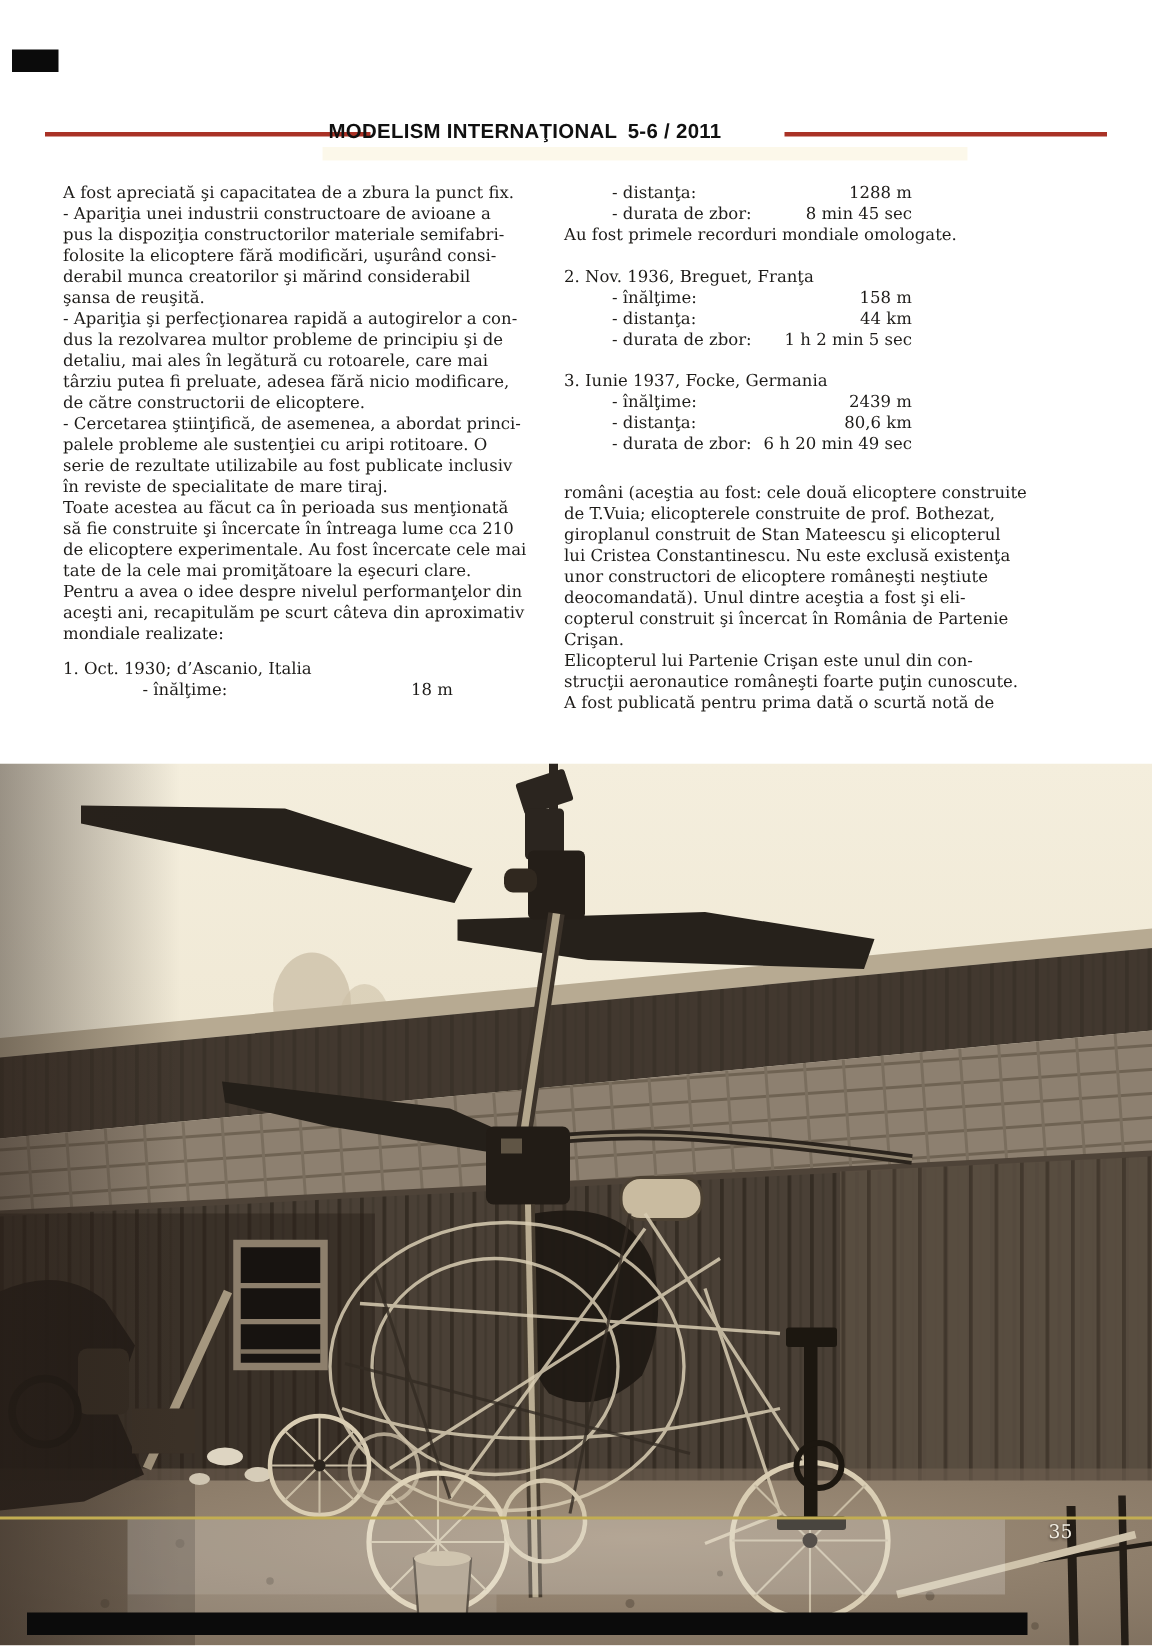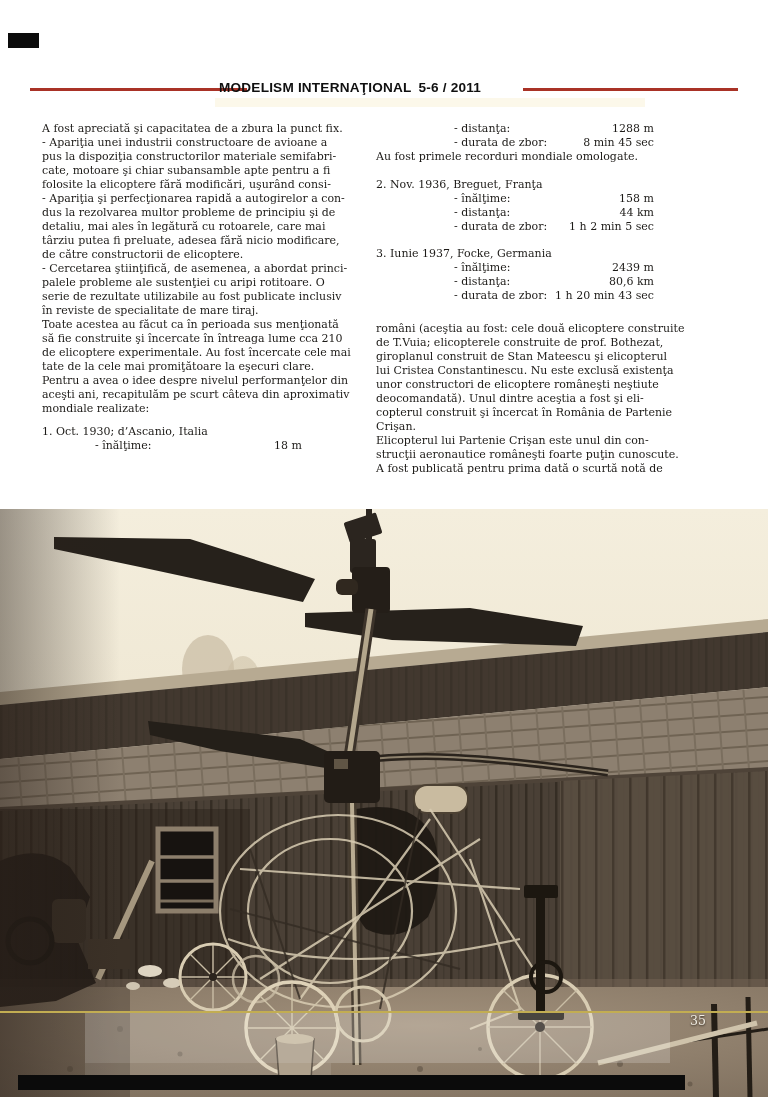--- a/index.html
+++ b/index.html
@@ -15,51 +15,52 @@
   .rule-right{left:523px;width:215px}
   .cream-band{position:absolute;left:215px;top:98px;width:430px;height:9px;background:#fbf6e5;opacity:.8}
   
   .col{position:absolute;top:122px;font-size:11px;line-height:14px}
   .col-left{left:42px;width:352px}
   .col-right{left:376px;width:372px}
   .ln{white-space:pre}
   .rec-heading{white-space:pre}
   .rec-row{display:flex;justify-content:space-between;white-space:pre}
   .col-left .rec-row{margin-left:53px;width:207px}
-  .col-right .rec-row{margin-left:78px;width:200px}
+  .col-right .rec-row{margin-left:32px;width:200px}
   .sp9{height:9px}.sp13{height:13px}.sp14{height:14px}.sp19{height:19px}
   
   .photo{position:absolute;left:0;top:509px;width:768px;height:588px}
   .photo svg{display:block}
   
   .gold-line{position:absolute;left:0;top:1011px;width:768px;height:2px;background:#c2ad52}
   .cap-bar{position:absolute;left:85px;top:1013px;width:585px;height:50px;background:rgba(255,255,255,.20)}
   .cap-bar2{position:absolute;left:85px;top:1063px;width:246px;height:13px;background:rgba(255,255,255,.10)}
-  .page-num{position:absolute;left:690px;top:1013px;width:34px;text-align:left;color:#f2eee4;
+  .page-num{position:absolute;left:690px;top:1013px;width:34px;text-align:center;color:#f2eee4;
     font-size:12.5px;text-shadow:0 1px 2px rgba(25,18,12,.85)}
   .black-bar{position:absolute;left:18px;top:1075px;width:667px;height:15px;background:#0b0b0b}
 </style>
 </head>
 <body>
 
 <div class="corner-box"></div>
 
 <div class="rule rule-left"></div>
 <div class="rule rule-right"></div>
 <div class="header-title">
   <span>MODELISM INTERNAŢIONAL</span><span class="issue">5-6 / 2011</span>
 </div>
 <div class="cream-band"></div>
 
 <div class="col col-left">
   <div class="ln">A fost apreciată şi capacitatea de a zbura la punct fix.</div>
   <div class="ln">- Apariţia unei industrii constructoare de avioane a</div>
   <div class="ln">pus la dispoziţia constructorilor materiale semifabri-</div>
-  <div class="ln">cate, motoare şi chiar subansamble apte pentru a fi</div>
   <div class="ln">folosite la elicoptere fără modificări, uşurând consi-</div>
+  <div class="ln">derabil munca creatorilor şi mărind considerabil</div>
+  <div class="ln">şansa de reuşită.</div>
   <div class="ln">- Apariţia şi perfecţionarea rapidă a autogirelor a con-</div>
   <div class="ln">dus la rezolvarea multor probleme de principiu şi de</div>
   <div class="ln">detaliu, mai ales în legătură cu rotoarele, care mai</div>
   <div class="ln">târziu putea fi preluate, adesea fără nicio modificare,</div>
   <div class="ln">de către constructorii de elicoptere.</div>
   <div class="ln">- Cercetarea ştiinţifică, de asemenea, a abordat princi-</div>
   <div class="ln">palele probleme ale sustenţiei cu aripi rotitoare. O</div>
   <div class="ln">serie de rezultate utilizabile au fost publicate inclusiv</div>
   <div class="ln">în reviste de specialitate de mare tiraj.</div>
   <div class="ln">Toate acestea au făcut ca în perioada sus menţionată</div>
@@ -106,21 +107,21 @@
   <div class="rec-row">
     <span>- înălţime:</span>
     <span>2439 m</span>
   </div>
   <div class="rec-row">
     <span>- distanţa:</span>
     <span>80,6 km</span>
   </div>
   <div class="rec-row">
     <span>- durata de zbor:</span>
-    <span>1 h 20 min 43 sec</span>
+    <span>6 h 20 min 49 sec</span>
   </div>
   <div class="sp19"></div>
   <div class="ln">români (aceştia au fost: cele două elicoptere construite</div>
   <div class="ln">de T.Vuia; elicopterele construite de prof. Bothezat,</div>
   <div class="ln">giroplanul construit de Stan Mateescu şi elicopterul</div>
   <div class="ln">lui Cristea Constantinescu. Nu este exclusă existenţa</div>
   <div class="ln">unor constructori de elicoptere româneşti neştiute</div>
   <div class="ln">deocomandată). Unul dintre aceştia a fost şi eli-</div>
   <div class="ln">copterul construit şi încercat în România de Partenie</div>
   <div class="ln">Crişan.</div>

